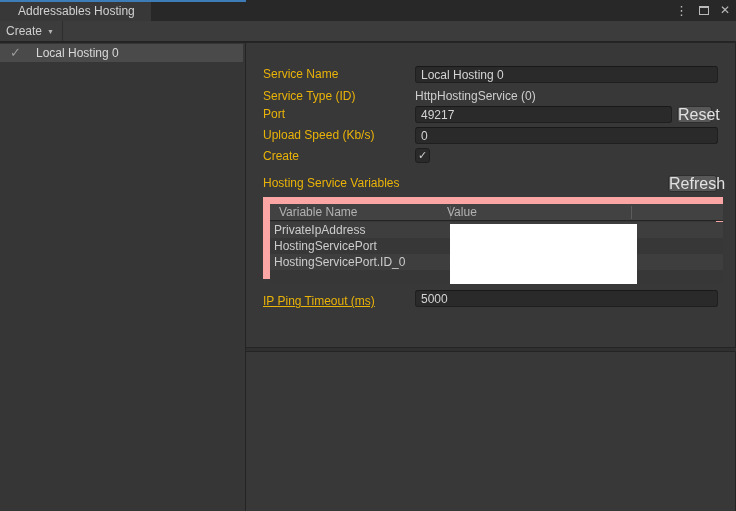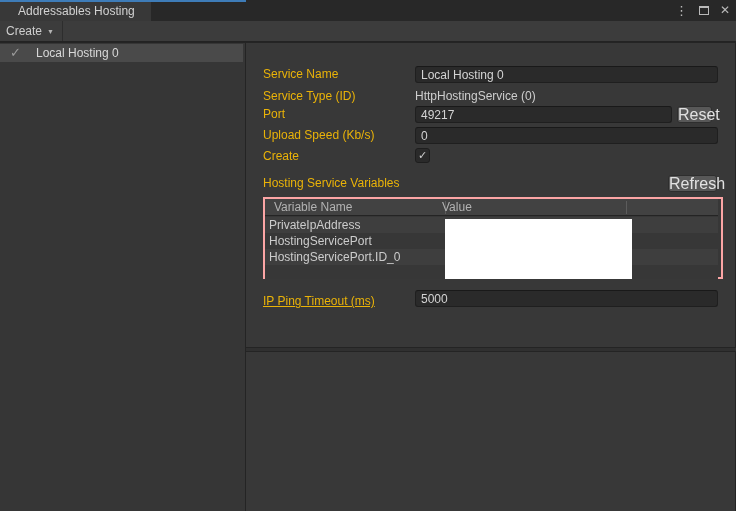--- a/index.html
+++ b/index.html
@@ -34,21 +34,21 @@
   .panel-gap { position:absolute; left:246px; top:348px; width:490px; height:3px; background:#303030; }
 
   
   .flabel { position:absolute; left:17px; height:17px; line-height:17px; color:#eab308; white-space:nowrap; }
   .fvalue-static { position:absolute; left:169px; height:17px; line-height:17px; color:#cecece; white-space:nowrap; }
   .finput { position:absolute; left:169px; width:303px; height:17px; background:#2a2a2a; border:1px solid #1f1f1f; border-top-color:#191919; border-radius:3px; color:#d4d4d4; font-family:"Liberation Sans","DejaVu Sans",sans-serif; font-size:12px; padding:0 5px; outline:none; }
   .ubtn { position:absolute; height:17px; background:#585858; border:1px solid #2e2e2e; border-radius:3px; color:#e2e2e2; font-family:"Liberation Sans","DejaVu Sans",sans-serif; font-size:16px; line-height:15px; padding:0; }
   .checkbox { position:absolute; left:169px; width:15px; height:15px; background:#2a2a2a; border:1px solid #1e1e1e; border-radius:3px; color:#cfcfcf; font-size:11px; line-height:13px; text-align:center; }
 
   
-  .vtable { position:absolute; left:17px; top:154px; width:460px; height:82px; border:2px solid #fca5a5; background:#373737; }
+  .vtable { position:absolute; left:17px; top:154px; width:460px; height:82px; border:7px solid #fca5a5; background:#373737; }
   .vhead { position:absolute; left:0; top:0; width:453px; height:17px; background:#424242; border-bottom:1px solid #242424; color:#b2b2b2; }
   .vhead .c1 { position:absolute; left:9px; line-height:17px; }
   .vhead .c2 { position:absolute; left:177px; line-height:17px; }
   .vdiv { position:absolute; top:2px; width:1px; height:13px; background:#5c5c5c; }
   .vrow { position:absolute; left:0; width:453px; height:16px; line-height:16px; color:#cccccc; padding-left:4px; white-space:nowrap; }
   .vrow.odd { background:#3e3e3e; }
   .vrow.even { background:#373737; }
   .redacted { position:absolute; left:180px; top:20px; width:187px; height:60px; }
 
   .refresh-btn { left:422px; top:132px; width:49px; }

